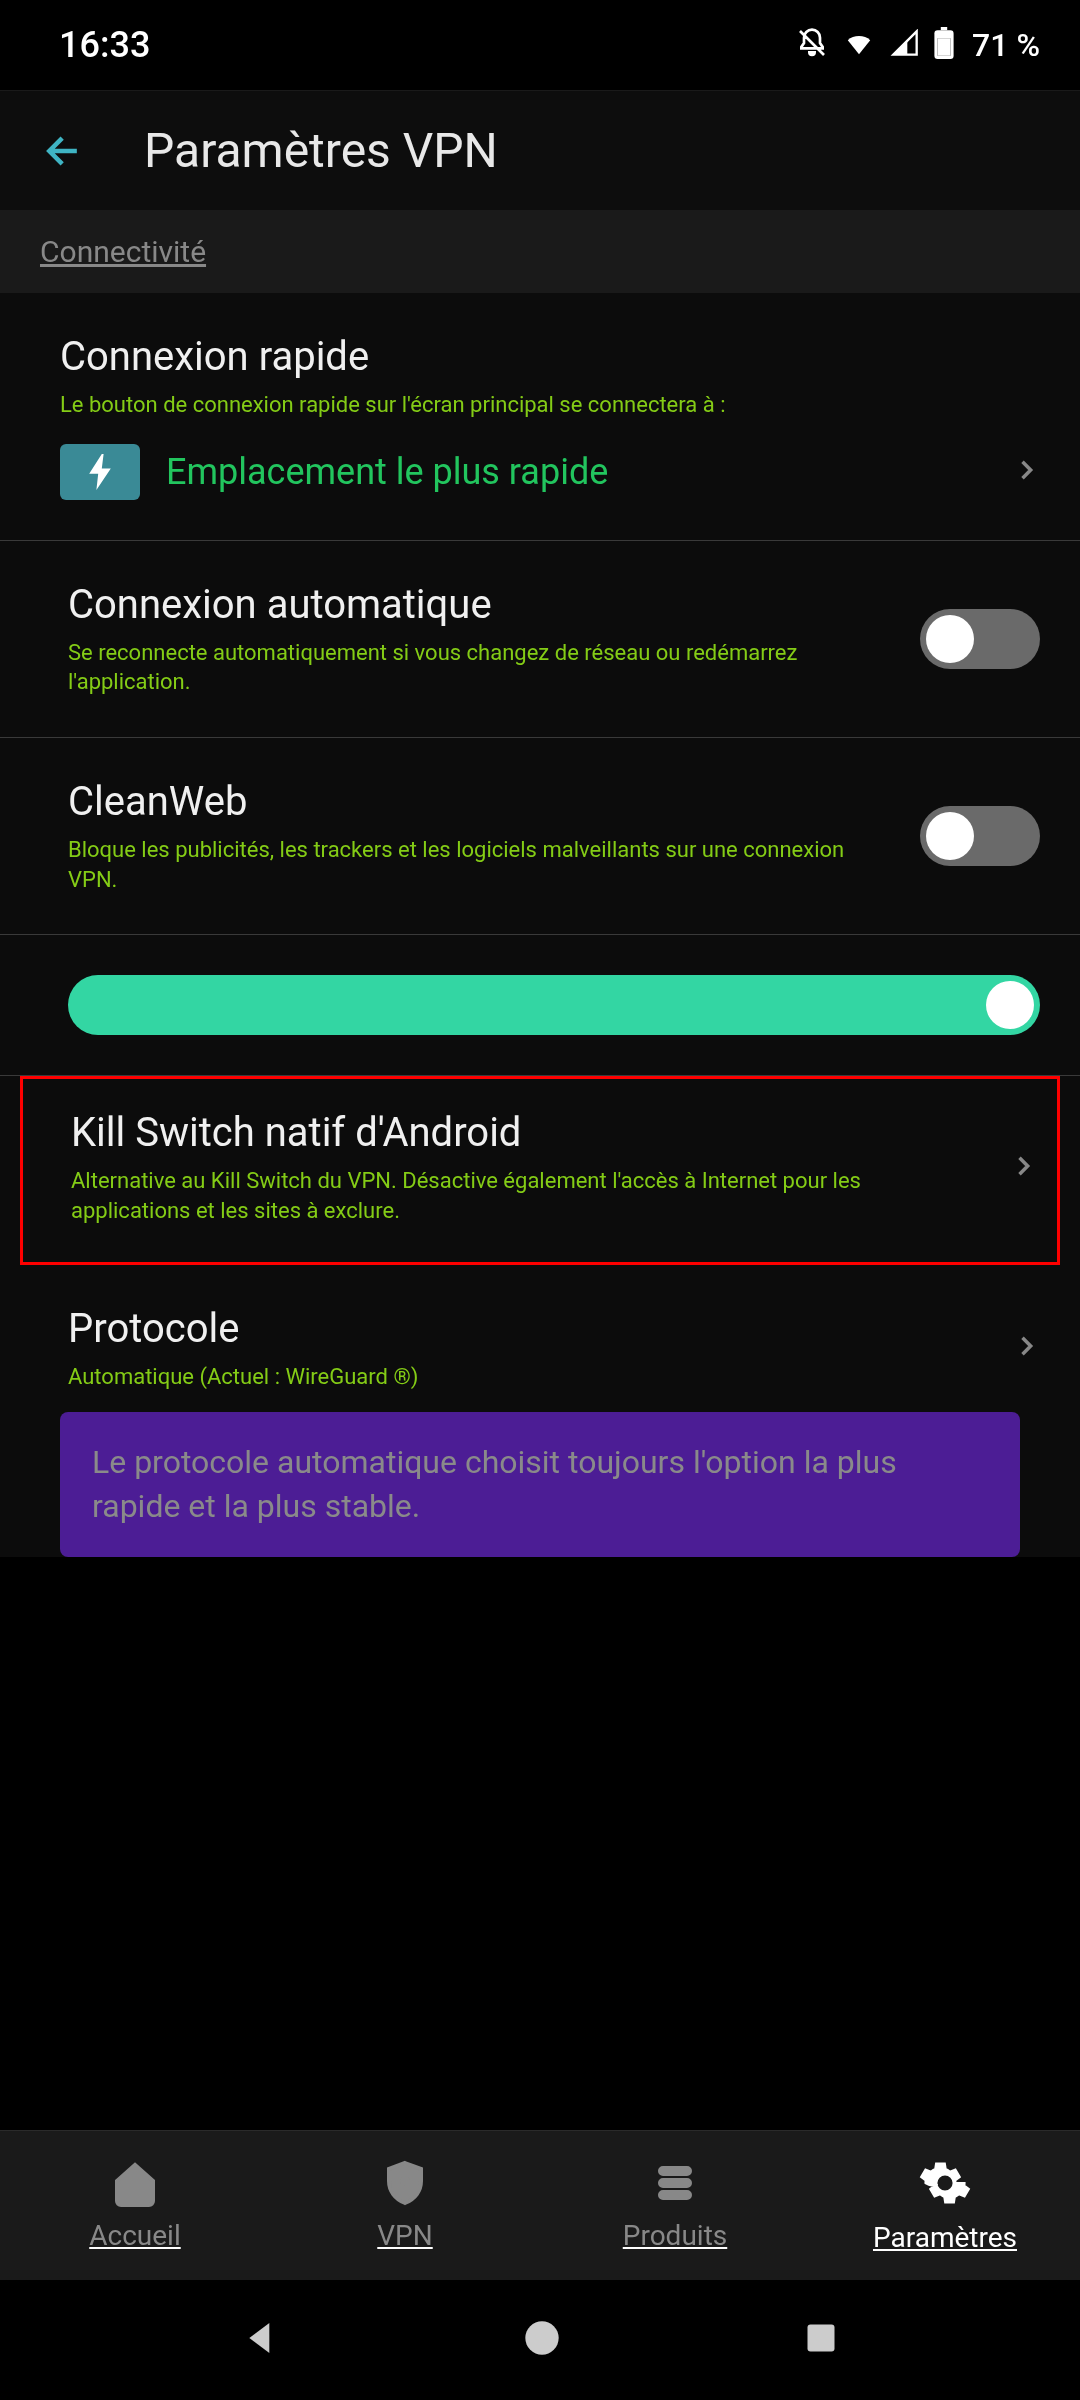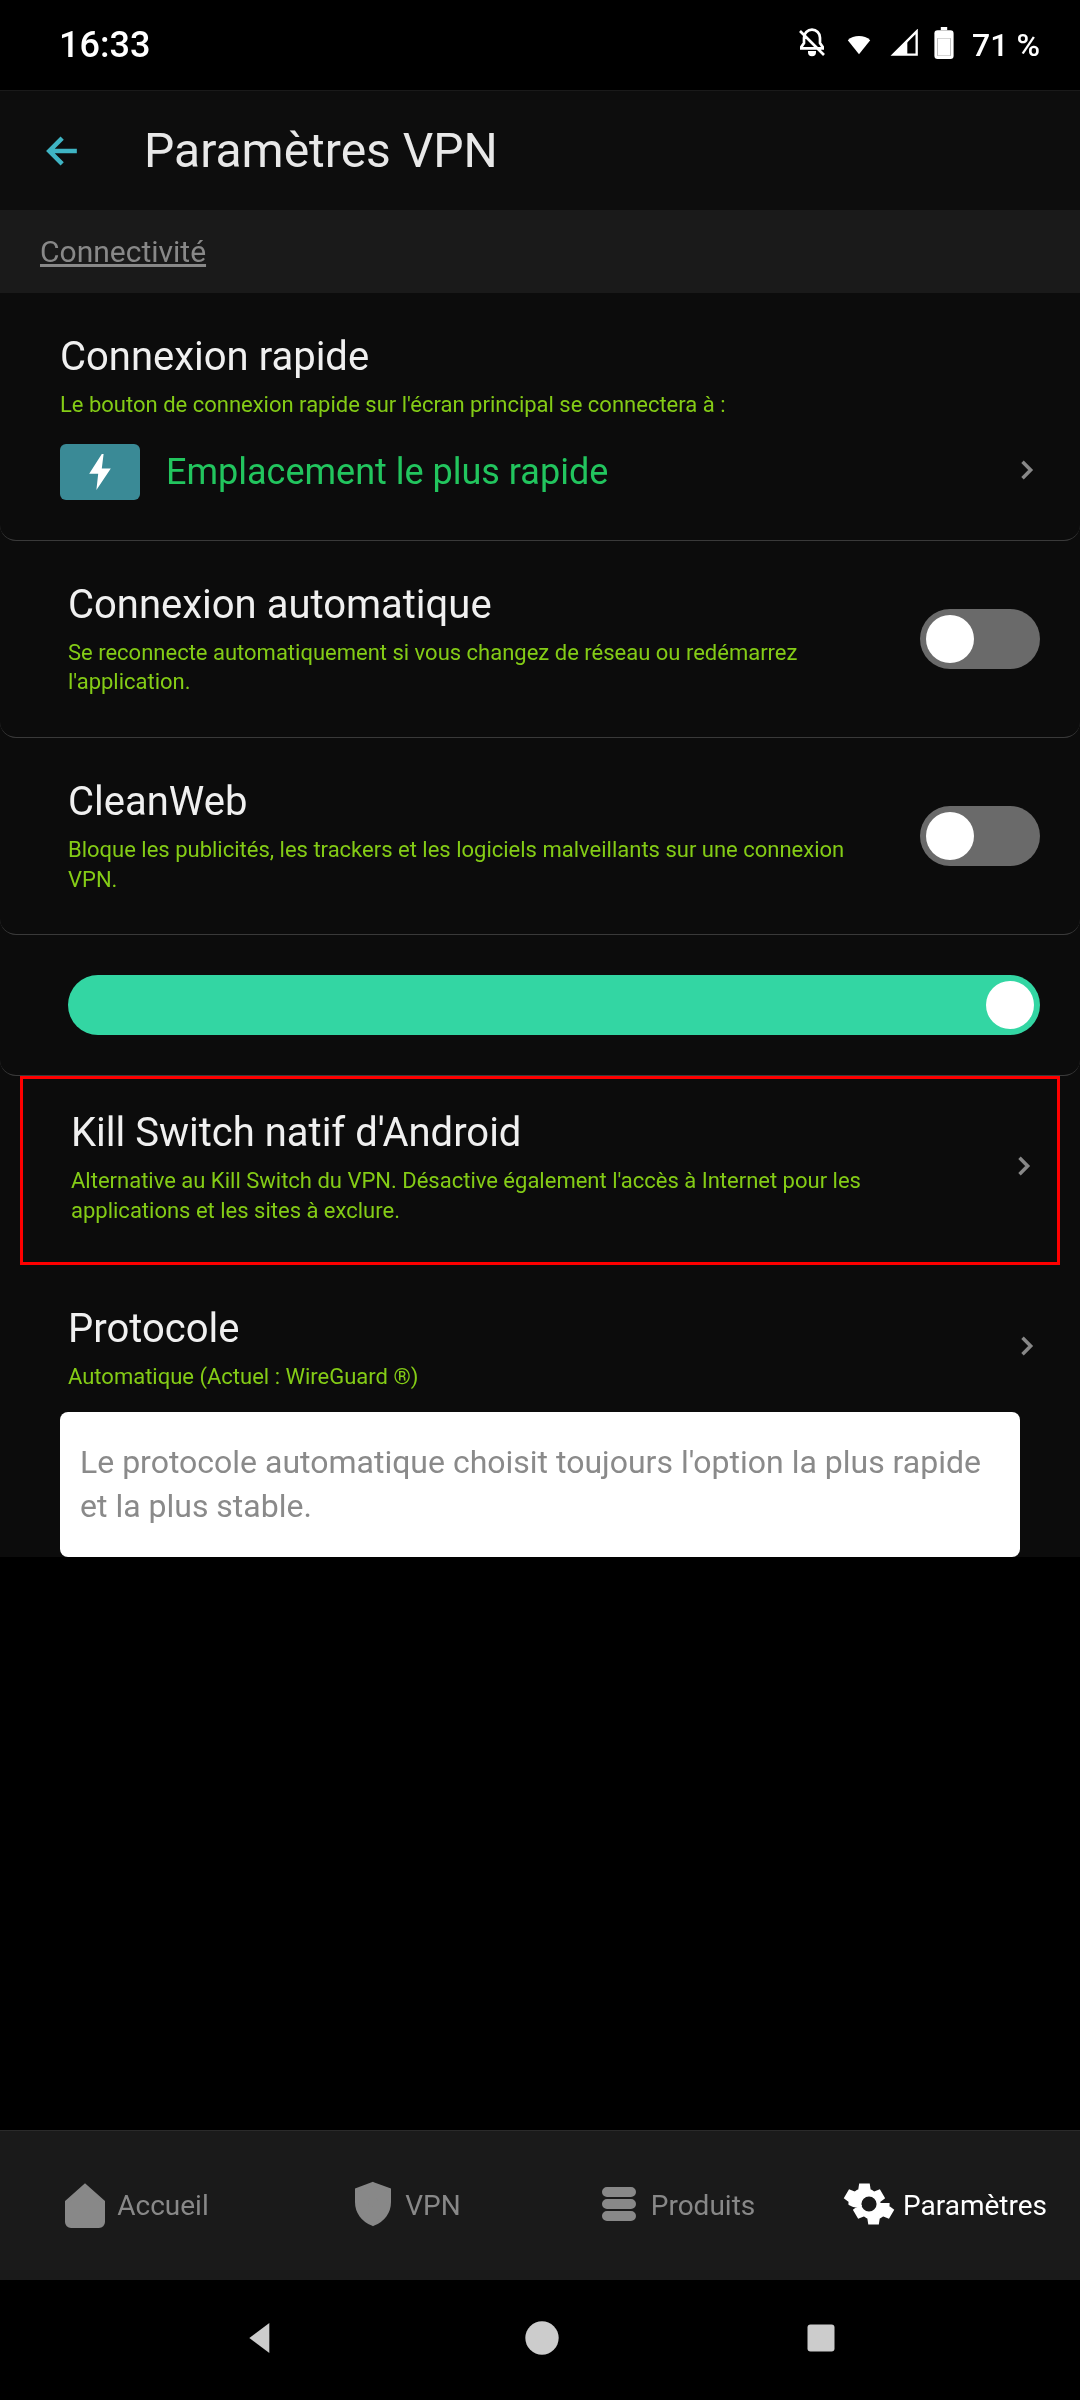--- a/index.html
+++ b/index.html
@@ -13,21 +13,21 @@
   
   .header { height: 120px; display: flex; align-items: center; padding: 0 40px; background: #0d0d0d; border-top: 1px solid #1a1a1a; }
   .back-arrow { width: 48px; height: 48px; display: flex; align-items: center; justify-content: center; margin-right: 40px; }
   .back-arrow svg { stroke: #3fb4c3; }
   .header-title { font-size: 48px; font-weight: 400; color: #e8e8e8; margin-left: 16px; }
   
   .section-label { background: #1a1a1a; padding: 24px 40px; font-size: 30px; color: #888; text-decoration: underline; }
   
   .content { background: #0c0c0c; }
   
-  .item { padding: 40px 40px 40px 60px; border-bottom: 1px solid #3a3a3a; border-radius: 16px; }
+  .item { padding: 40px 40px 40px 60px; border-bottom: 1px solid #3a3a3a; }
   .item:last-child { border-bottom: none; }
   .item-title { font-size: 40px; font-weight: 400; color: #f0f0f0; margin-bottom: 10px; }
   .item-desc { font-size: 22px; color: #84cc16; line-height: 1.35; }
   
   .item-row { display: flex; align-items: center; justify-content: space-between; gap: 30px; margin-left: 8px; }
   .item-row > div:first-child { flex: 1; }
   
   .link-row { display: flex; align-items: center; padding: 24px 0 0 0; }
   .bolt-box { width: 80px; height: 56px; background: #3a8a96; border-radius: 6px; display: flex; align-items: center; justify-content: center; margin-right: 26px; }
   .bolt-box svg { fill: #fff; }
@@ -37,26 +37,26 @@
   .toggle { width: 120px; height: 60px; border-radius: 30px; position: relative; flex-shrink: 0; }
   .toggle.off { background: #6a6a6a; }
   .toggle.on { background: #33d6a3; }
   .toggle-knob { width: 48px; height: 48px; background: #fff; border-radius: 50%; position: absolute; top: 6px; }
   .toggle.off .toggle-knob { left: 6px; }
   .toggle.on .toggle-knob { right: 6px; }
   
   .highlight-box { border: 3px solid #ff0000; margin: 0 20px; padding-bottom: 6px; }
   .highlight-box .item { border-bottom: none; padding-left: 40px; padding-right: 20px; padding-top: 30px; padding-bottom: 30px; }
   
-  .hint-box { margin: 0 60px 40px 60px; background: #ffffff; border-radius: 8px; padding: 28px 20px; font-size: 32px; color: #8a8a8a; line-height: 1.4; }
+  .hint-box { margin: 0 60px 40px 60px; background: #4c1d95; border-radius: 8px; padding: 28px 32px; font-size: 32px; color: #8a8a8a; line-height: 1.4; }
   
   .proto-item { padding: 40px 40px 20px 60px; }
   
   .bottom-nav { position: absolute; bottom: 120px; left: 0; right: 0; height: 150px; background: #1a1a1a; display: flex; border-top: 1px solid #2a2a2a; }
-  .nav-item { flex: 1; display: flex; flex-direction: row; align-items: center; justify-content: center; gap: 8px; }
+  .nav-item { flex: 1; display: flex; flex-direction: column; align-items: center; justify-content: center; gap: 8px; text-decoration: underline; }
   .nav-item svg { fill: #888; stroke: #888; }
   .nav-item.active svg { fill: #fff; stroke: #fff; }
   .nav-label { font-size: 28px; color: #888; }
   .nav-item.active .nav-label { color: #fff; }
   
   .sys-nav { position: absolute; bottom: 0; left: 0; right: 0; height: 120px; background: #000; display: flex; align-items: center; justify-content: space-evenly; }
   .sys-nav svg { fill: #ccc; }
 </style>
 </head>
 <body>

